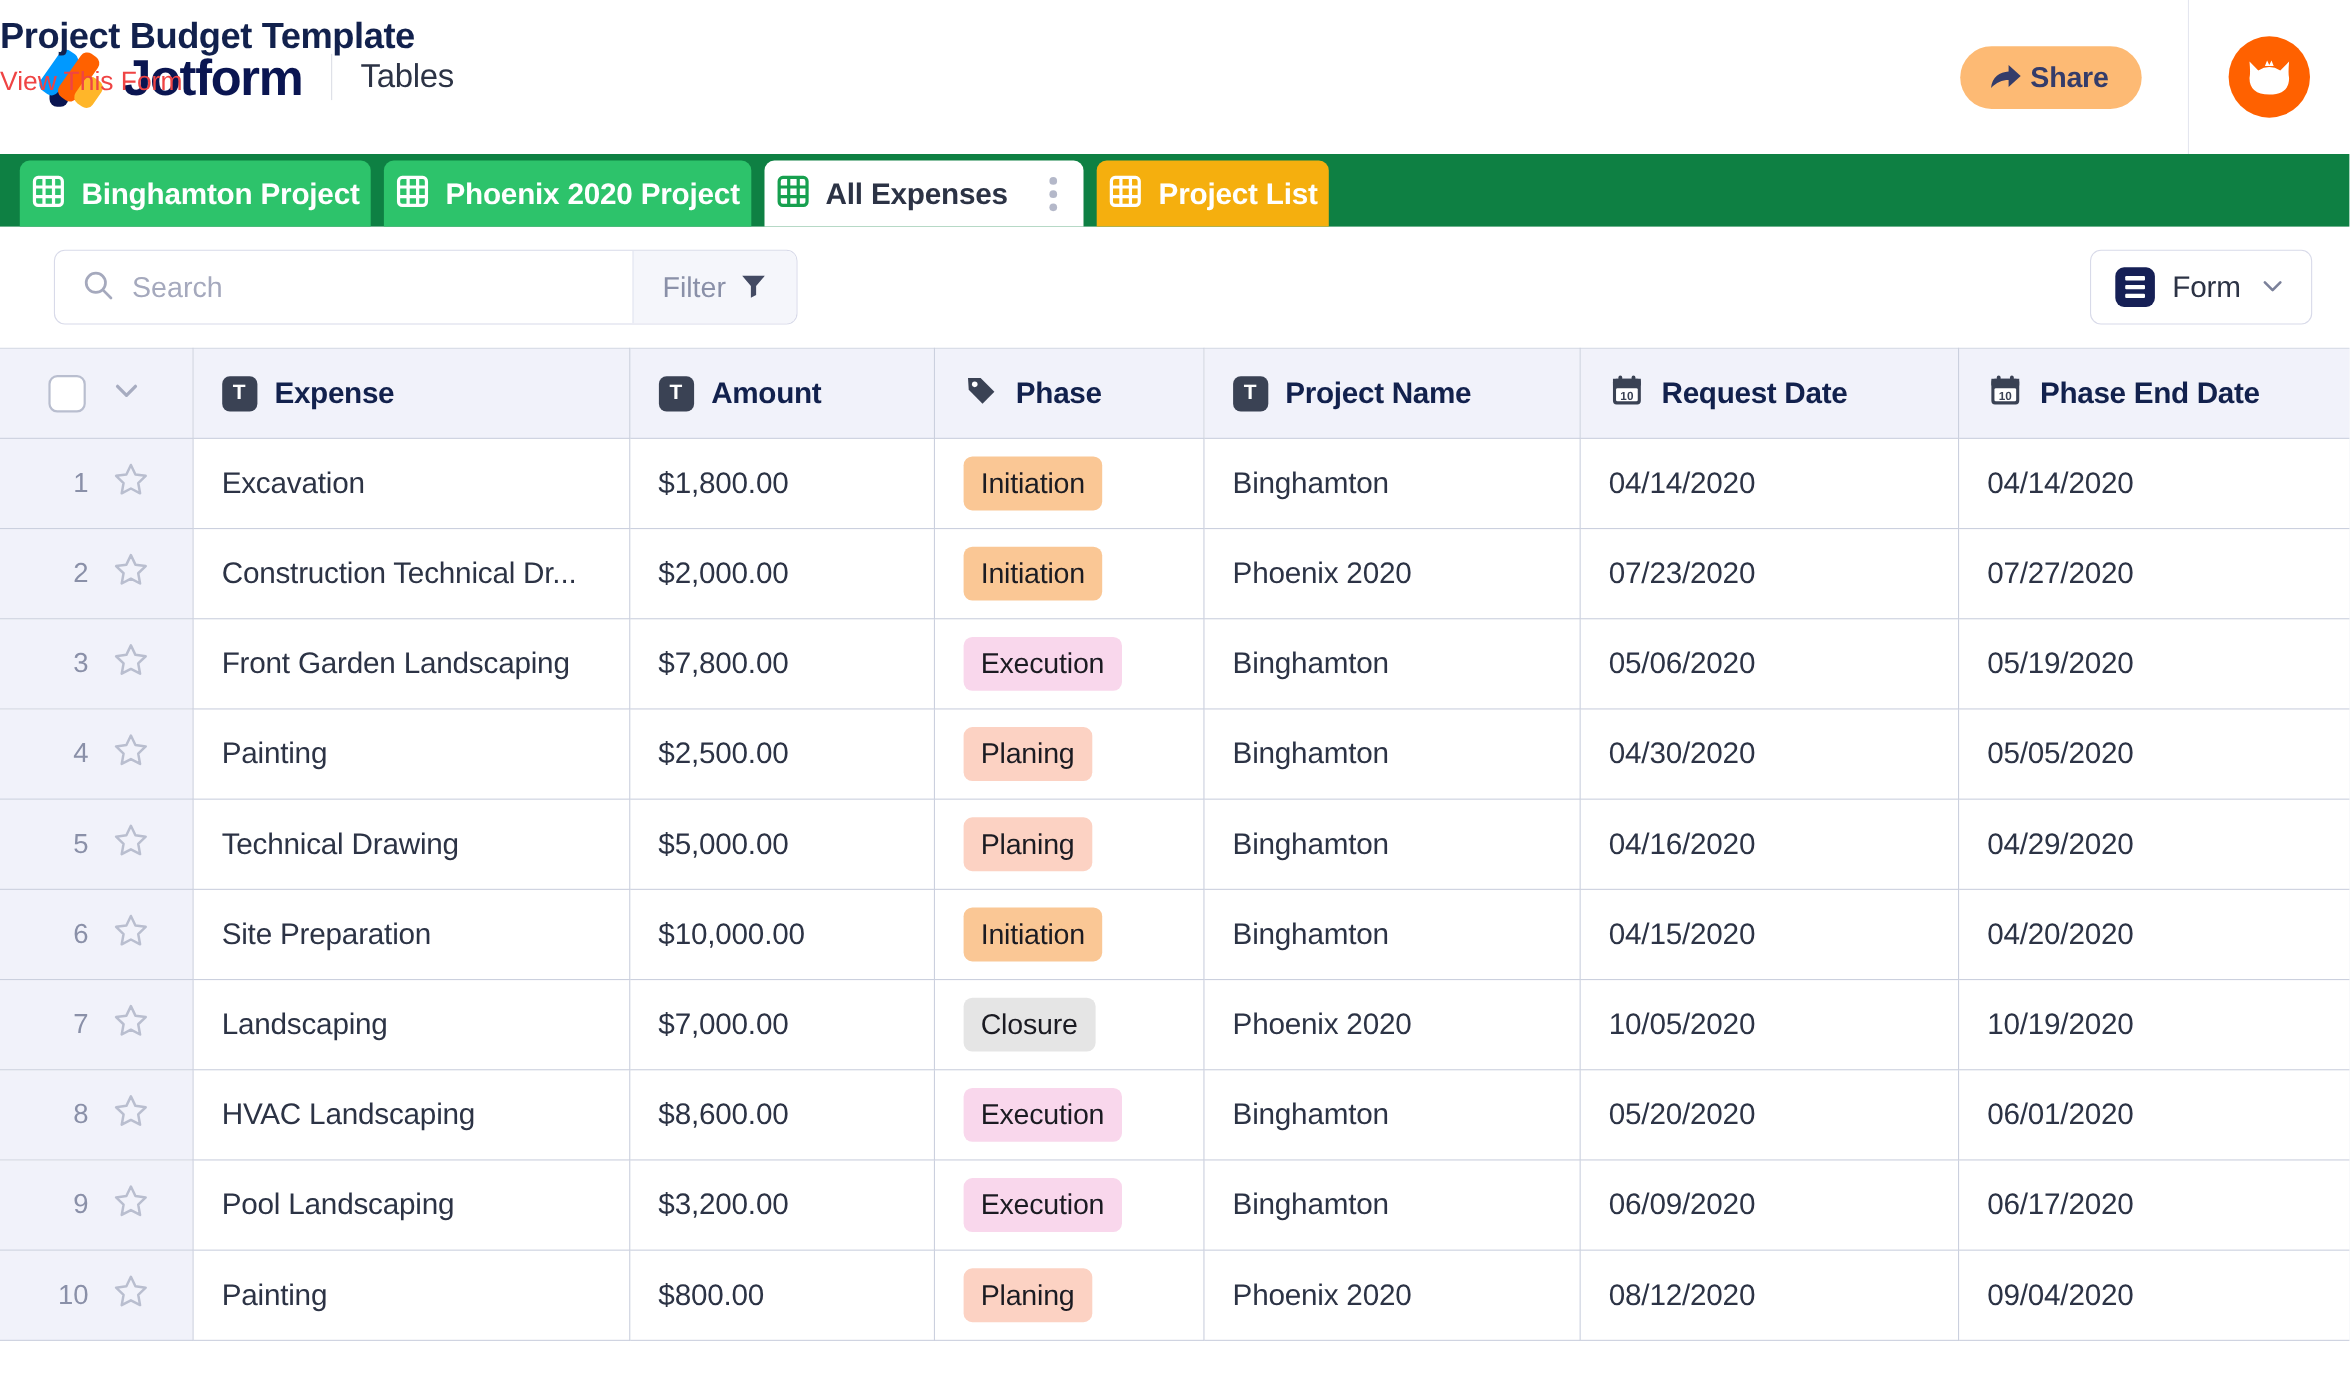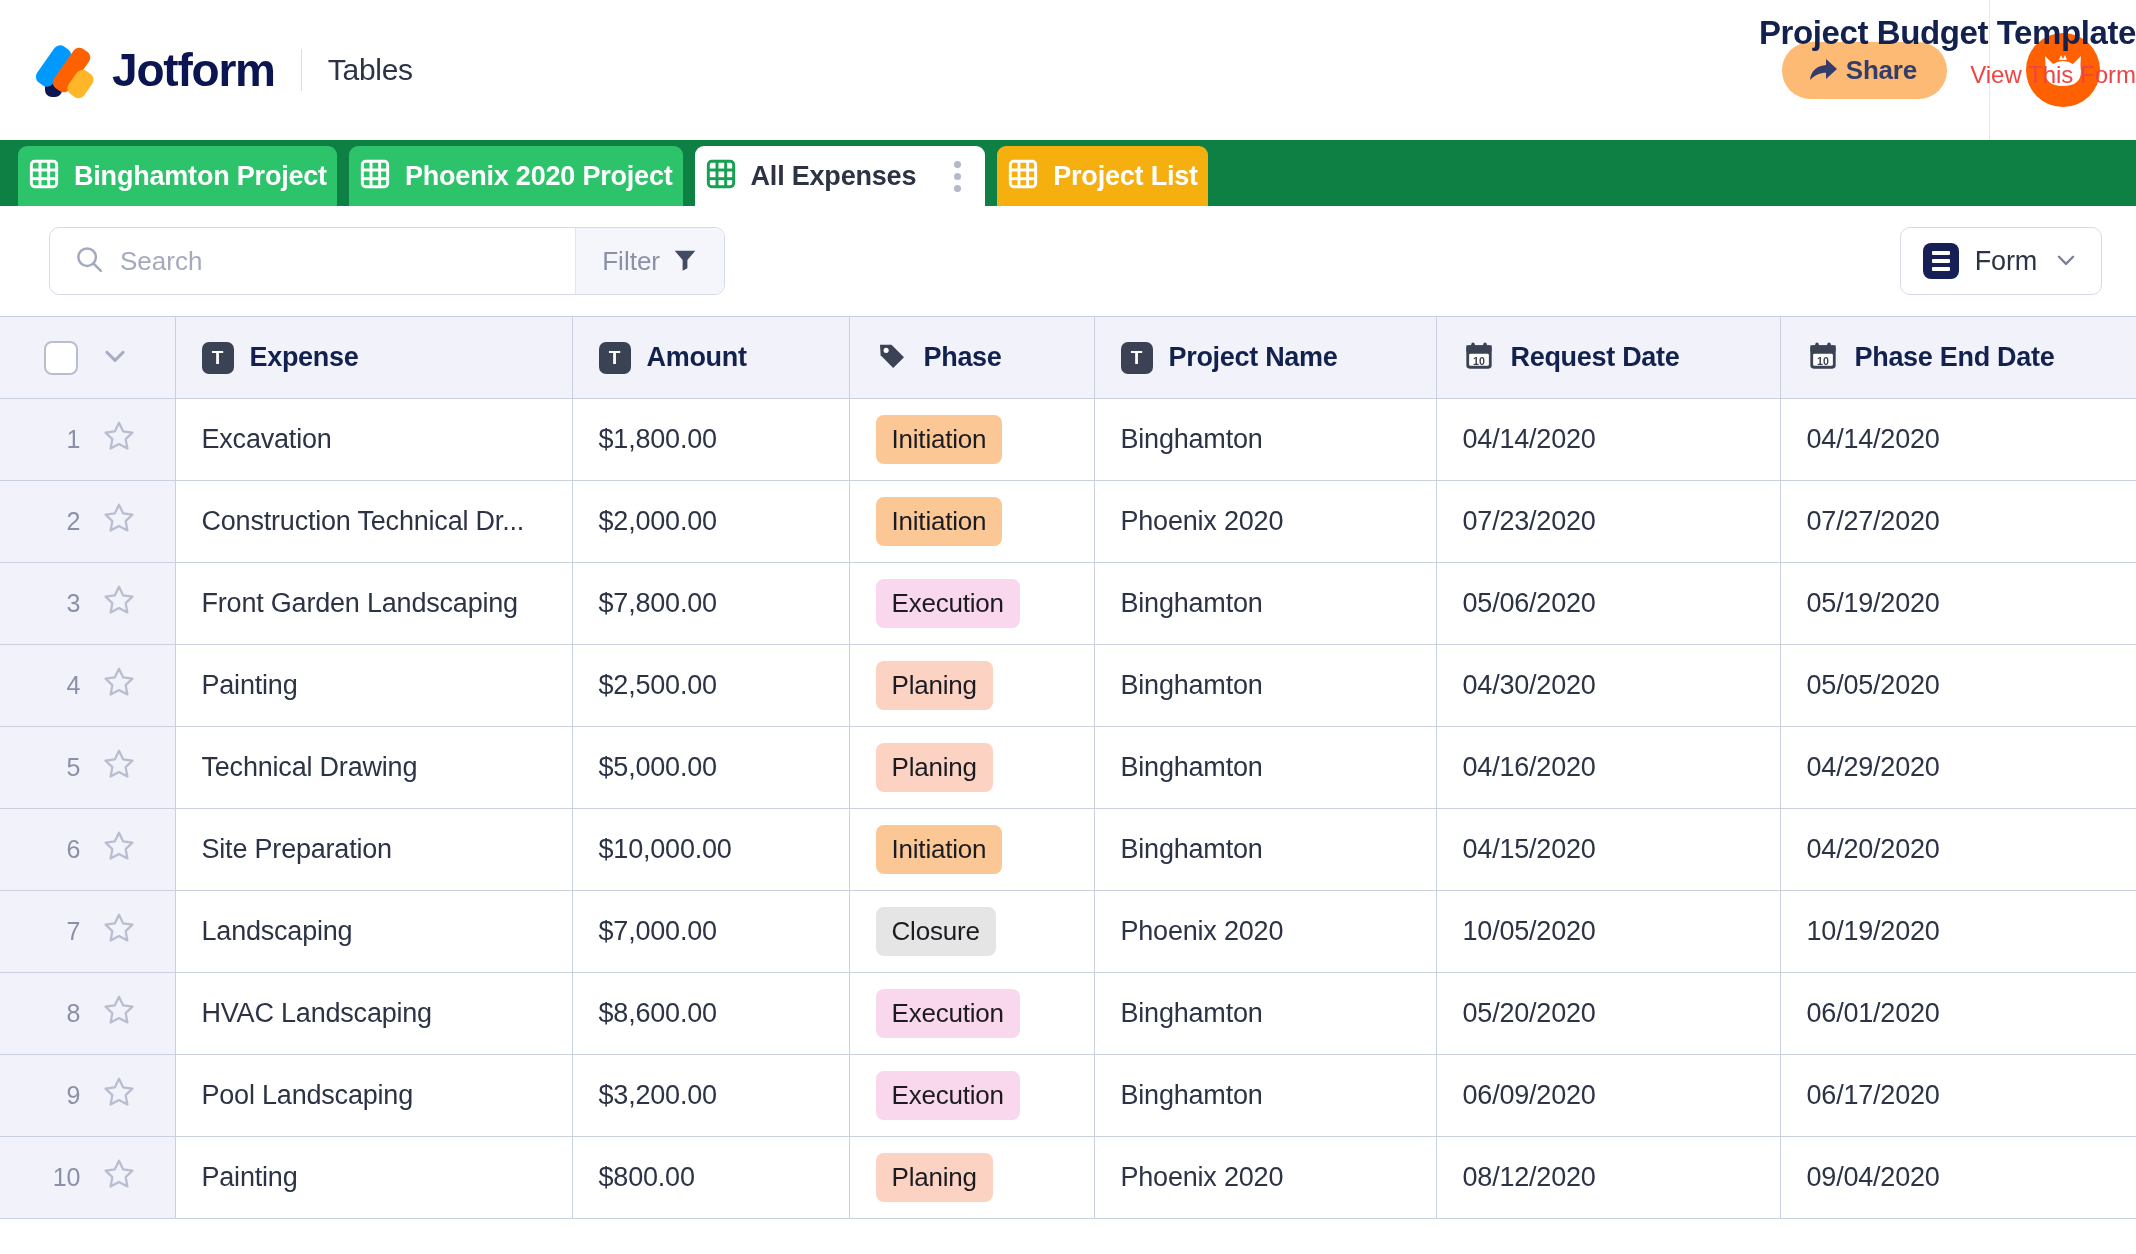--- a/index.html
+++ b/index.html
@@ -89,21 +89,21 @@
   .tables-label {
     font-size: 30px;
     color: #2C3345;
     letter-spacing: -0.3px;
   }
 
   .header-center {
     position: absolute;
     left: 0; right: 0;
     top: 12px;
-    text-align: right;
+    text-align: left;
     pointer-events: none;
   }
   .form-title {
     font-size: 33px;
     font-weight: bold;
     color: #12214D;
     letter-spacing: -0.4px;
     line-height: 1.3;
   }
   .form-sublink {

